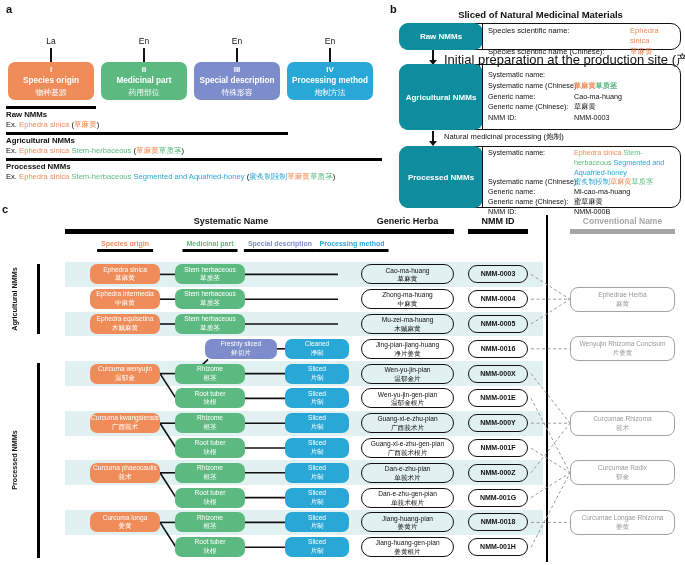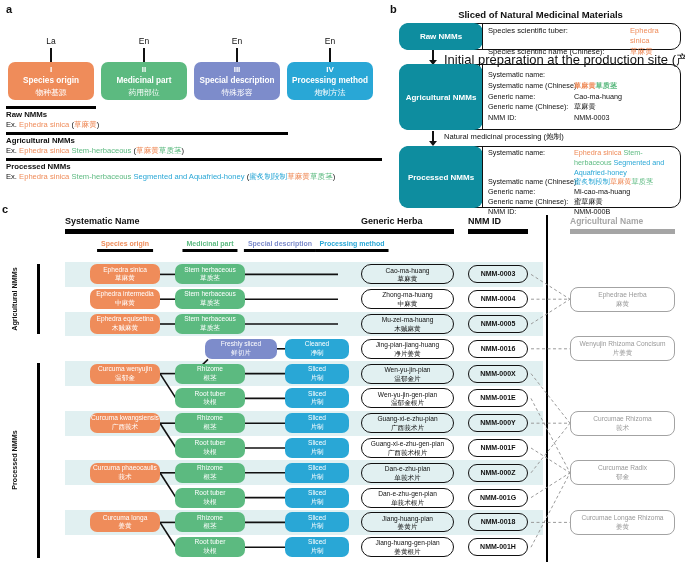--- a/index.html
+++ b/index.html
@@ -2,21 +2,21 @@
 <html><head>
 <meta charset="utf-8">
 <style>
   * { margin:0; padding:0; box-sizing:border-box; }
   html,body { background:#fff; }
   body { width:685px; height:565px; position:relative; overflow:hidden;
          font-family:"Liberation Sans","DejaVu Sans",sans-serif; color:#111; }
   #fig { position:relative; width:685px; height:565px; }
   .abs { position:absolute; }
   .plabel { font-size:11px; font-weight:bold; }
-  .hdr { font-weight:bold; font-size:9px; white-space:nowrap; }
+  .hdr { text-align:center; font-weight:bold; font-size:9px; white-space:nowrap; }
   #pa-label{left:6px;top:3px;} #pb-label{left:390px;top:3px;} #pc-label{left:2px;top:203px;}
   #pa-title{left:0;top:11px;width:390px;text-align:center;font-weight:bold;font-size:10px;}
   #pb-title{left:398px;top:9px;width:285px;text-align:center;font-weight:bold;font-size:9.5px;}
   #h-sys{left:65px;top:216px;width:332px;}
   #h-sys-bar{left:65px;top:229px;width:332px;height:5px;background:#000;}
   #h-gen{left:361px;top:216px;width:93px;}
   #h-gen-bar{left:361px;top:229px;width:93px;height:5px;background:#000;}
   #h-id{left:468px;top:216px;width:60px;}
   #h-id-bar{left:468px;top:229px;width:60px;height:5px;background:#000;}
   #h-conv{left:570px;top:216px;width:105px;color:#a5a5a5;font-size:8.5px;}
@@ -32,21 +32,21 @@
   <div class="abs plabel" id="pb-label">b</div>
   <div class="abs" id="pb-title">Sliced of Natural Medicinal Materials</div>
 
   <div class="abs plabel" id="pc-label">c</div>
   <div class="abs hdr" id="h-sys">Systematic Name</div>
   <div class="abs" id="h-sys-bar"></div>
   <div class="abs hdr" id="h-gen">Generic Herba</div>
   <div class="abs" id="h-gen-bar"></div>
   <div class="abs hdr" id="h-id">NMM ID</div>
   <div class="abs" id="h-id-bar"></div>
-  <div class="abs hdr" id="h-conv">Agricultural Name</div>
+  <div class="abs hdr" id="h-conv">Conventional Name</div>
   <div class="abs" id="h-conv-bar"></div>
   <div class="abs" id="divider"></div>
 <div style="position: absolute; left: 36px; top: 36px; width: 30px; text-align: center; font-size: 8.5px;">La</div>
     <div style="position: absolute; left: 50.2px; top: 48px; width: 1.6px; height: 14px; background: rgb(17, 17, 17);"></div>
     <div style="position: absolute; left: 8px; top: 62px; width: 86px; height: 38px; background: rgb(239, 140, 90); border-radius: 7px; color: rgb(255, 255, 255); text-align: center; font-size: 8px; line-height: 11.4px; padding-top: 2px; z-index: 2;">
       <div style="position: static; font-weight: bold;">I</div>
       <div style="position: static; font-weight: bold; font-size: 8.2px;">Species origin</div>
       <div style="position: static; font-size: 7.8px;">物种基源</div>
     </div>
     <div style="position: absolute; left: 129px; top: 36px; width: 30px; text-align: center; font-size: 8.5px;">En</div>
@@ -77,21 +77,21 @@
     <div style="position: absolute; left: 6px; top: 136px; font-size: 7.8px; font-weight: bold; white-space: nowrap;">Agricultural NMMs</div>
     <div style="position: absolute; left: 6px; top: 146px; font-size: 7.6px; white-space: nowrap;"><span style="color: rgb(17, 17, 17);">Ex. </span><span style="color: rgb(239, 140, 90);">Ephedra sinica </span><span style="color: rgb(92, 186, 128);">Stem-herbaceous</span><span style="color: rgb(17, 17, 17);"> (</span><span style="color: rgb(239, 140, 90);">草麻黄</span><span style="color: rgb(92, 186, 128);">草质茎</span><span style="color: rgb(17, 17, 17);">)</span></div>
     <div style="position: absolute; left: 6px; top: 158px; width: 376px; height: 2.6px; background: rgb(0, 0, 0);"></div>
     <div style="position: absolute; left: 6px; top: 162px; font-size: 7.8px; font-weight: bold; white-space: nowrap;">Processed NMMs</div>
     <div style="position: absolute; left: 6px; top: 172px; font-size: 7.6px; white-space: nowrap;"><span style="color: rgb(17, 17, 17);">Ex. </span><span style="color: rgb(239, 140, 90);">Ephedra sinica </span><span style="color: rgb(92, 186, 128);">Stem-herbaceous </span><span style="color: rgb(41, 167, 214);">Segmented and Aquafried-honey</span><span style="color: rgb(17, 17, 17);"> (</span><span style="color: rgb(41, 167, 214);">蜜炙制段制</span><span style="color: rgb(239, 140, 90);">草麻黄</span><span style="color: rgb(92, 186, 128);">草质茎</span><span style="color: rgb(17, 17, 17);">)</span></div>
     <div style="position: absolute; left: 400px; top: 23px; width: 281px; height: 27px; border: 1.4px solid rgb(17, 17, 17); border-radius: 10px; background: rgb(255, 255, 255);"></div>
     <div style="position: absolute; left: 399px; top: 23px; width: 84px; height: 27px; background: rgb(14, 141, 159); border-radius: 9px; color: rgb(255, 255, 255); font-weight: bold; font-size: 8px; display: flex; align-items: center; justify-content: center; text-align: center; z-index: 2; padding: 0px 4px;">Raw NMMs</div>
     <div style="position: absolute; left: 482px; top: 23.5px; width: 1.4px; height: 26px; background: rgb(17, 17, 17); z-index: 2;"></div>
     <div style="position: absolute; left: 488px; top: 25.5px; width: 192px; font-size: 7.6px; line-height: 10.5px; z-index: 2;">
       <div style="display: flex;">
-        <div style="width: 142px; flex-shrink: 0; white-space: nowrap;">Species scientific tuber:</div>
+        <div style="width: 142px; flex-shrink: 0; white-space: nowrap;">Species scientific name:</div>
         <div style="width: 50px;"><span style="color: rgb(239, 140, 90);">Ephedra sinica</span></div>
       </div>
       <div style="display: flex;">
         <div style="width: 142px; flex-shrink: 0; white-space: nowrap;">Species scientific name (Chinese):</div>
         <div style="width: 50px;"><span style="color: rgb(239, 140, 90);">草麻黄</span></div>
       </div>
     </div>
     <div style="position: absolute; left: 400px; top: 64px; width: 281px; height: 66px; border: 1.4px solid rgb(17, 17, 17); border-radius: 10px; background: rgb(255, 255, 255);"></div>
     <div style="position: absolute; left: 399px; top: 64px; width: 84px; height: 66px; background: rgb(14, 141, 159); border-radius: 9px; color: rgb(255, 255, 255); font-weight: bold; font-size: 8px; display: flex; align-items: center; justify-content: center; text-align: center; z-index: 2; padding: 0px 4px;">Agricultural NMMs</div>
     <div style="position: absolute; left: 482px; top: 64.5px; width: 1.4px; height: 65px; background: rgb(17, 17, 17); z-index: 2;"></div>

